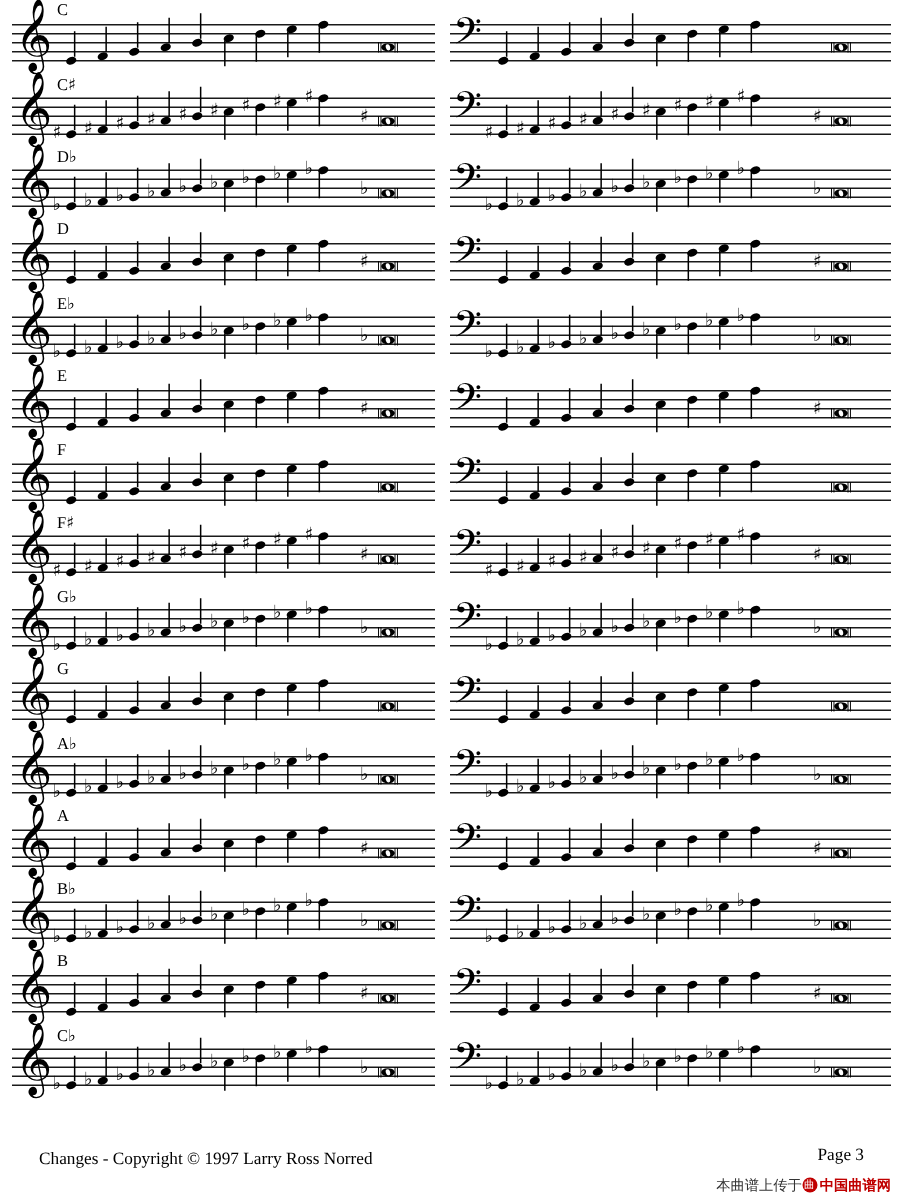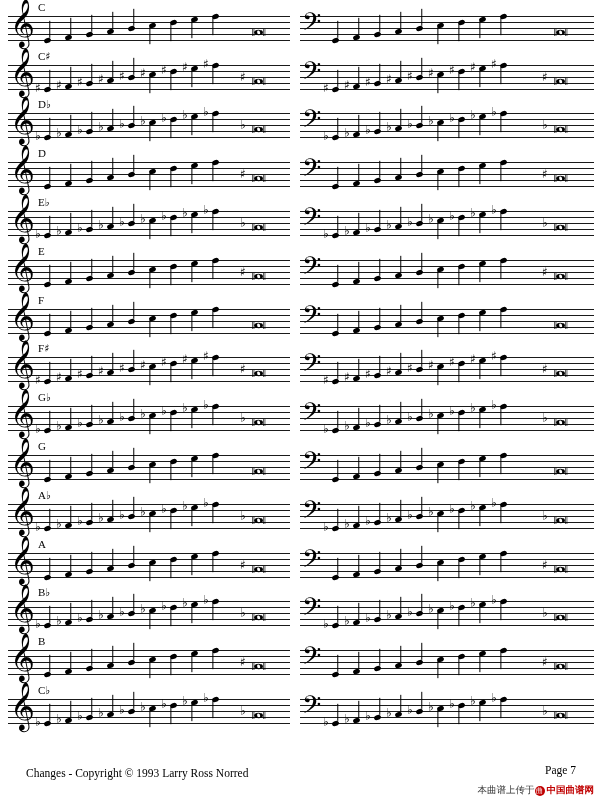--- a/index.html
+++ b/index.html
@@ -1453,17 +1453,17 @@
         <div class="note down" style="left: 200px; top: -2px;">
           <div class="stem"></div>
         </div>
         <span class="acc-mark" style="left: 191px; top: -7px;">♭</span>
         <span class="chord" style="left: 253px; top: -4px;">𝅜</span>
         <span class="chord-acc" style="left: 242px; top: 6px;">♭</span>
       </div>
     </div>
   </div>
 
-<div class="footer-left">Changes - Copyright © 1993 Larry Ross Norred</div>
-<div class="footer-page">Page 7</div>
+<div class="footer-left">Changes - Copyright © 1997 Larry Ross Norred</div>
+<div class="footer-page">Page 3</div>
 <div class="watermark">
   <span>本曲谱上传于</span><span class="circ">曲</span><span class="mark-red">中国曲谱网</span>
 </div>
 
 </body></html>

